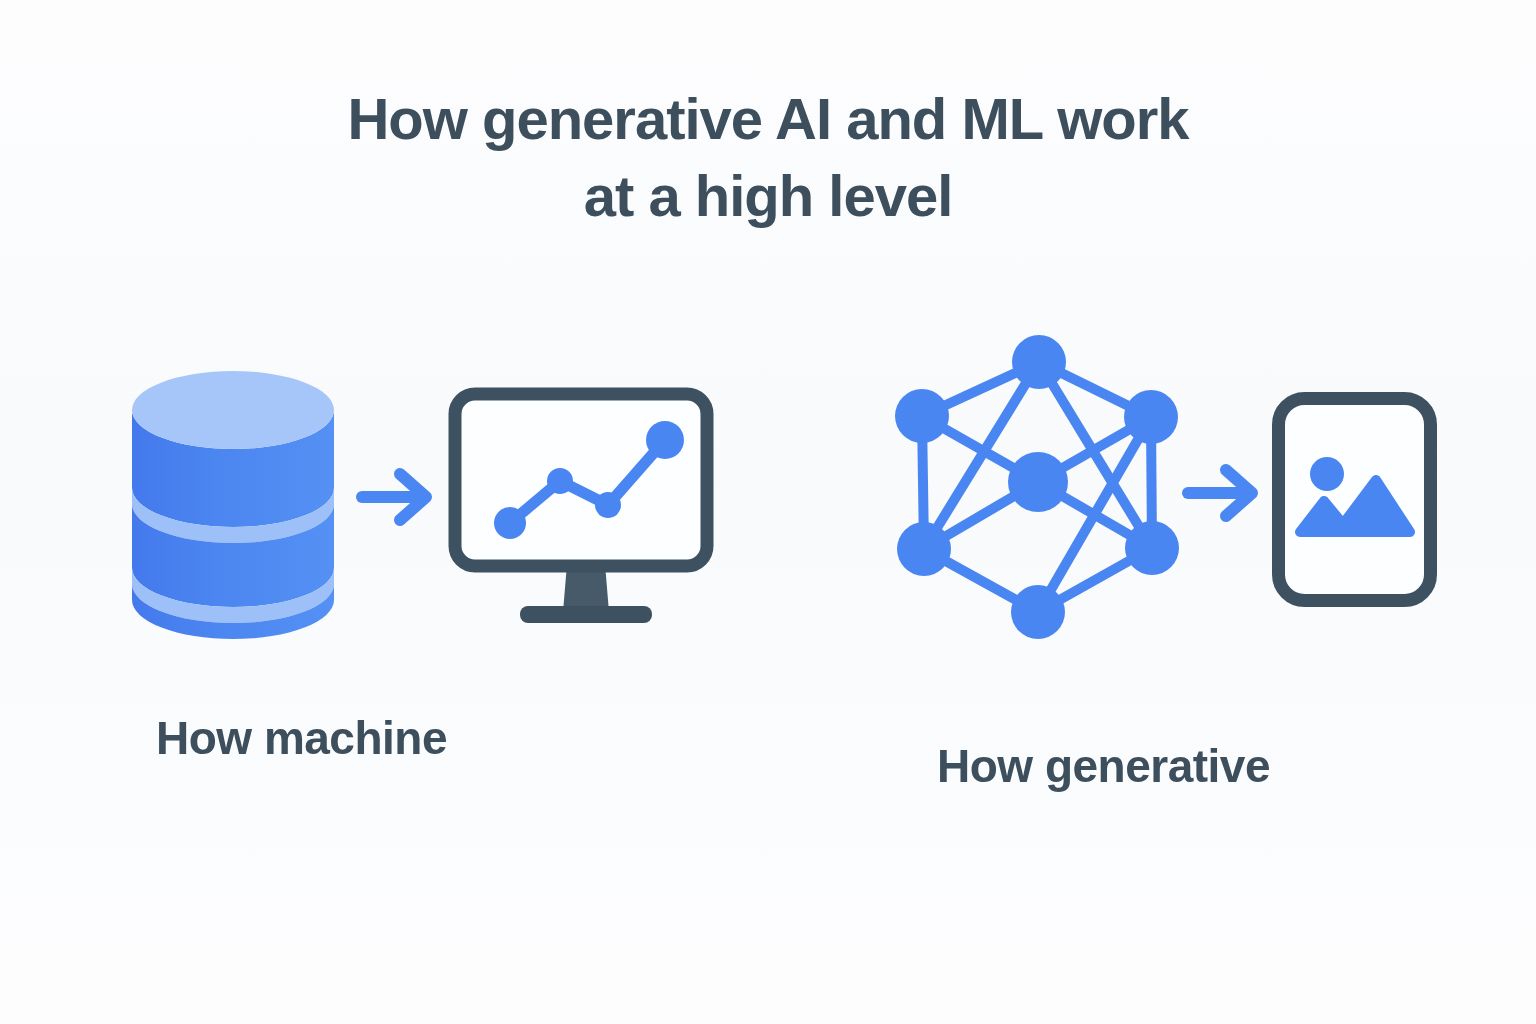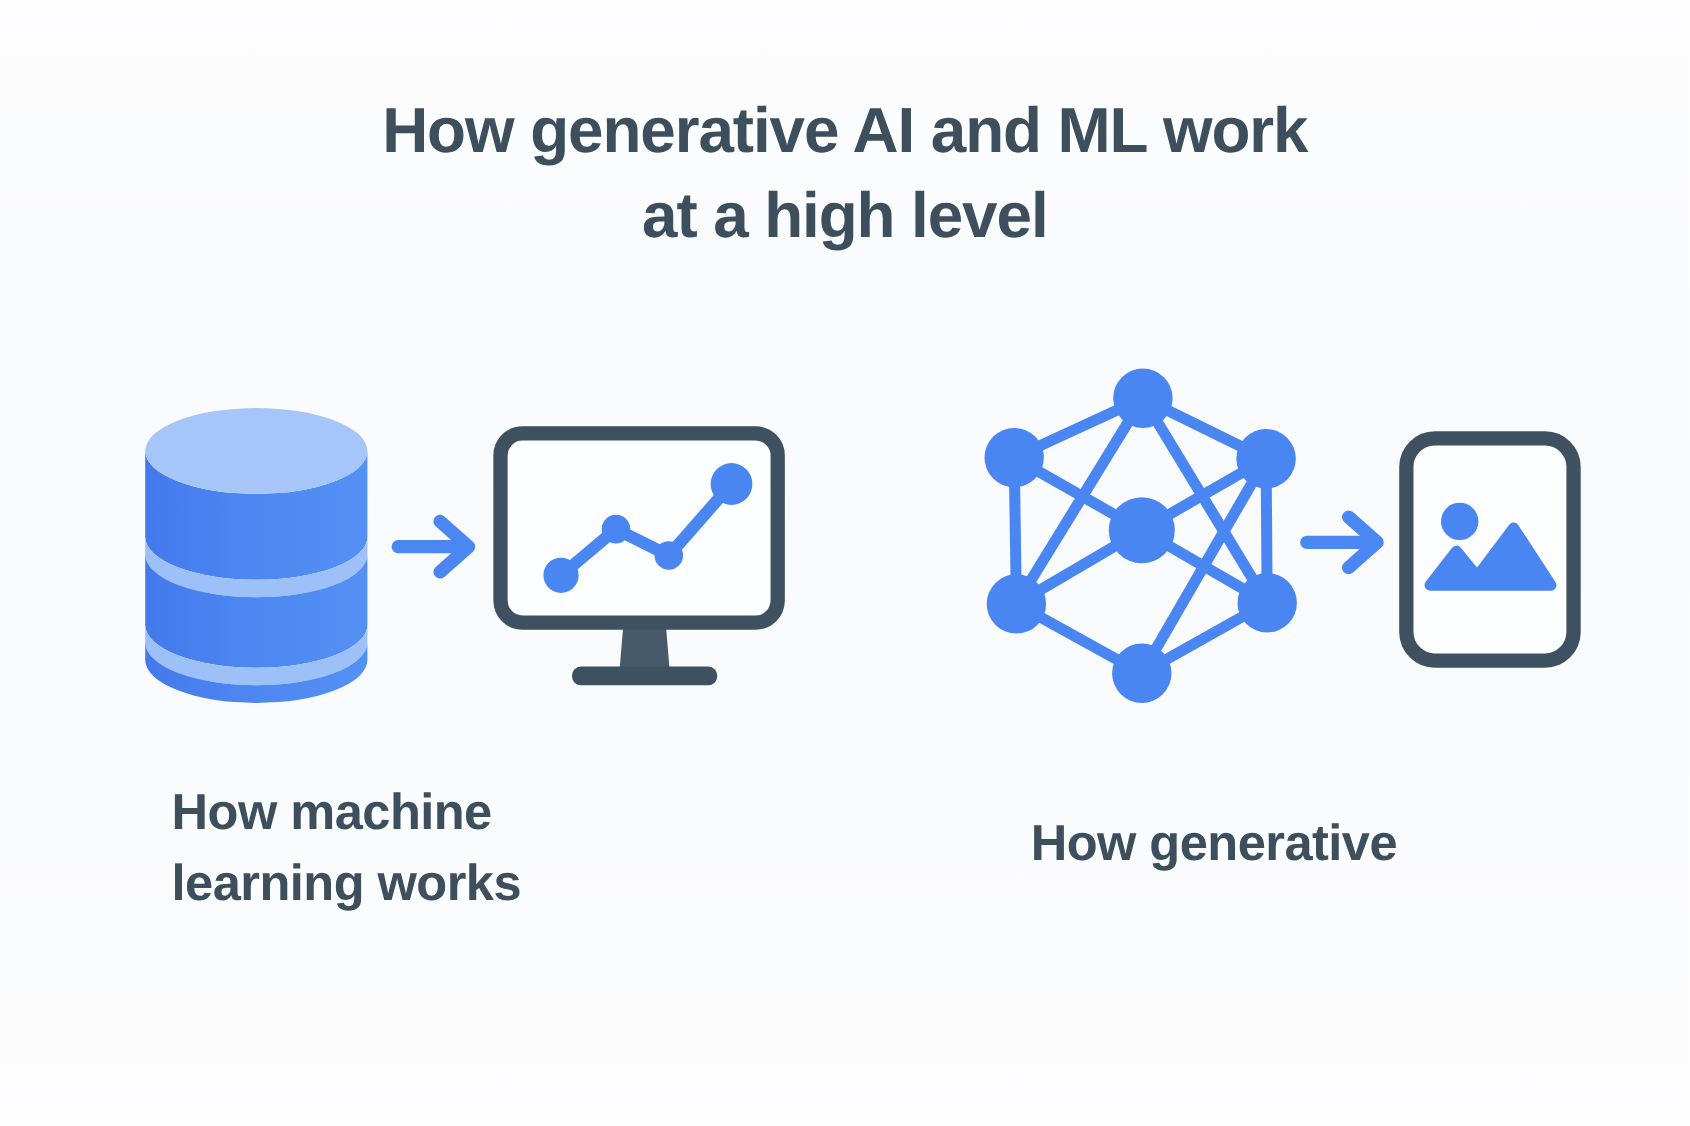--- a/index.html
+++ b/index.html
@@ -93,21 +93,20 @@
     <path fill="none" stroke="#4A86F2" stroke-width="11" stroke-linecap="round" stroke-linejoin="round" d="M68,137 L118,95 L166,119 L223,54"></path>
 
     <circle cx="68" cy="137" r="16" fill="#4A86F2"></circle>
     <circle cx="118" cy="95" r="13" fill="#4A86F2"></circle>
     <circle cx="166" cy="119" r="13" fill="#4A86F2"></circle>
     <circle cx="223" cy="54" r="19" fill="#4A86F2"></circle>
   </svg>
 
   <div class="caption caption-ml">
     <div>How machine</div>
-    <div>learning works</div>
   </div>
 
   <svg class="icon net-icon" width="312" height="318" viewBox="0 0 312 318" xmlns="http://www.w3.org/2000/svg">
     <g stroke="#4A86F2" stroke-width="10" stroke-linecap="round">
 
       <line x1="153" y1="34" x2="36" y2="88"></line>
       <line x1="153" y1="34" x2="265" y2="89"></line>
       <line x1="36" y1="88" x2="38" y2="221"></line>
       <line x1="265" y1="89" x2="266" y2="220"></line>
       <line x1="38" y1="221" x2="152" y2="284"></line>

